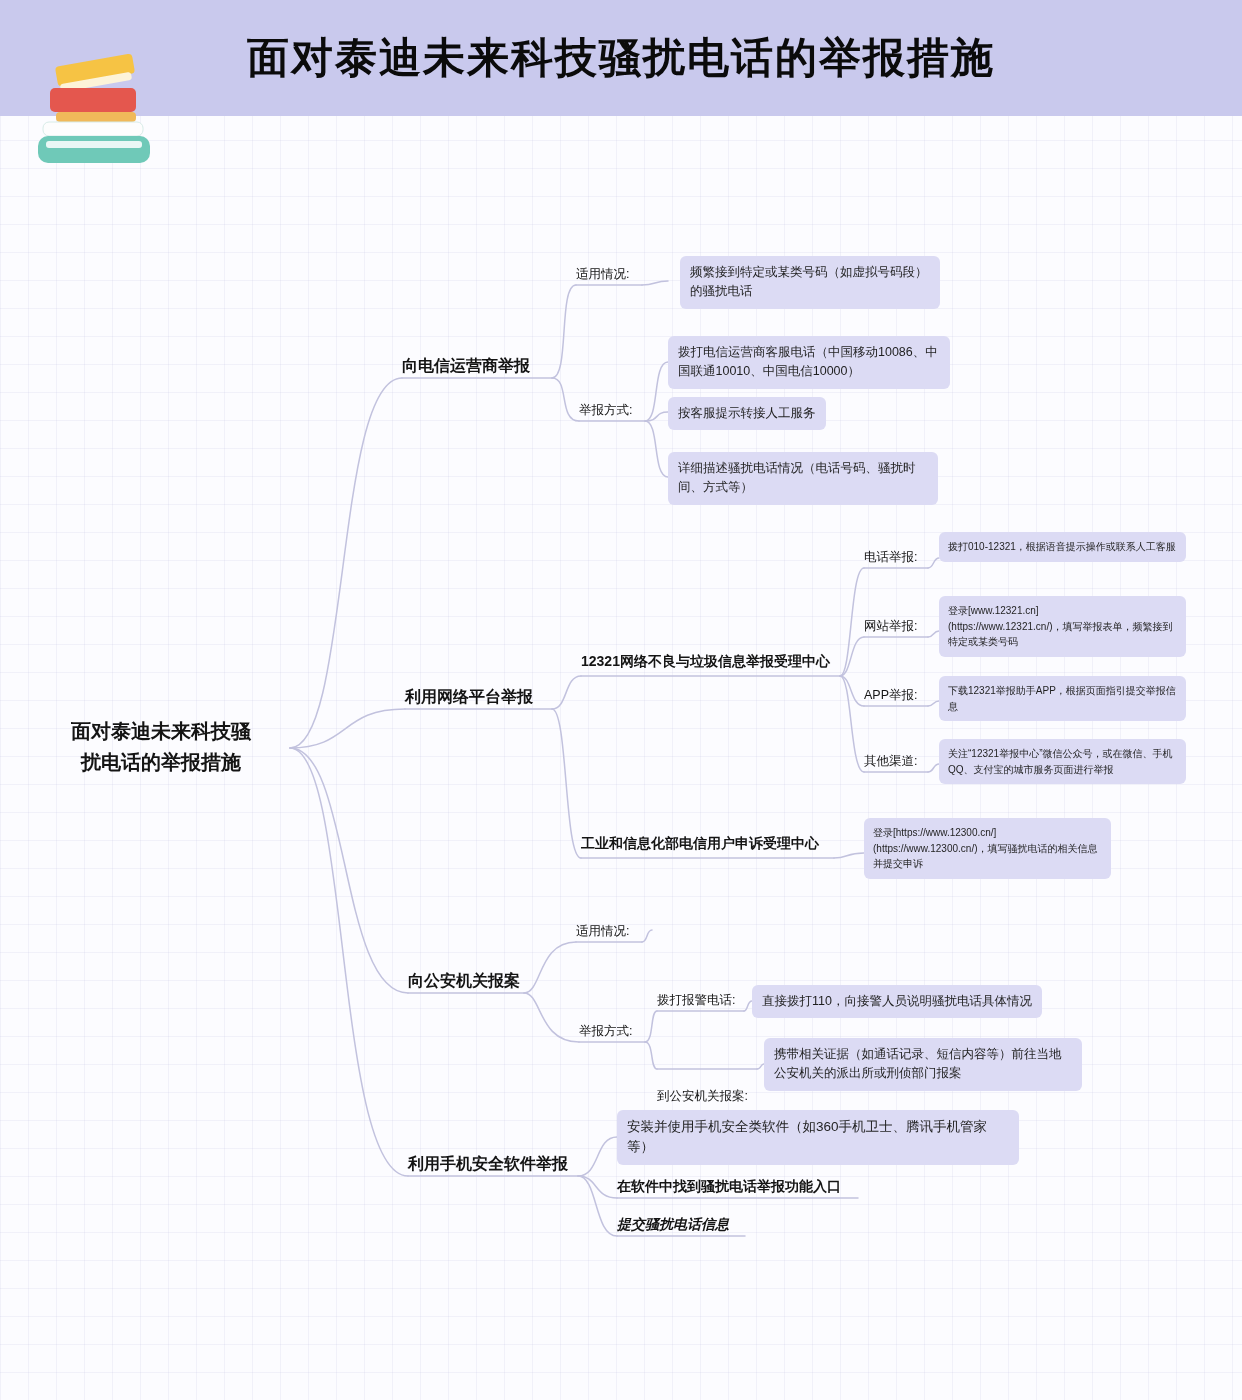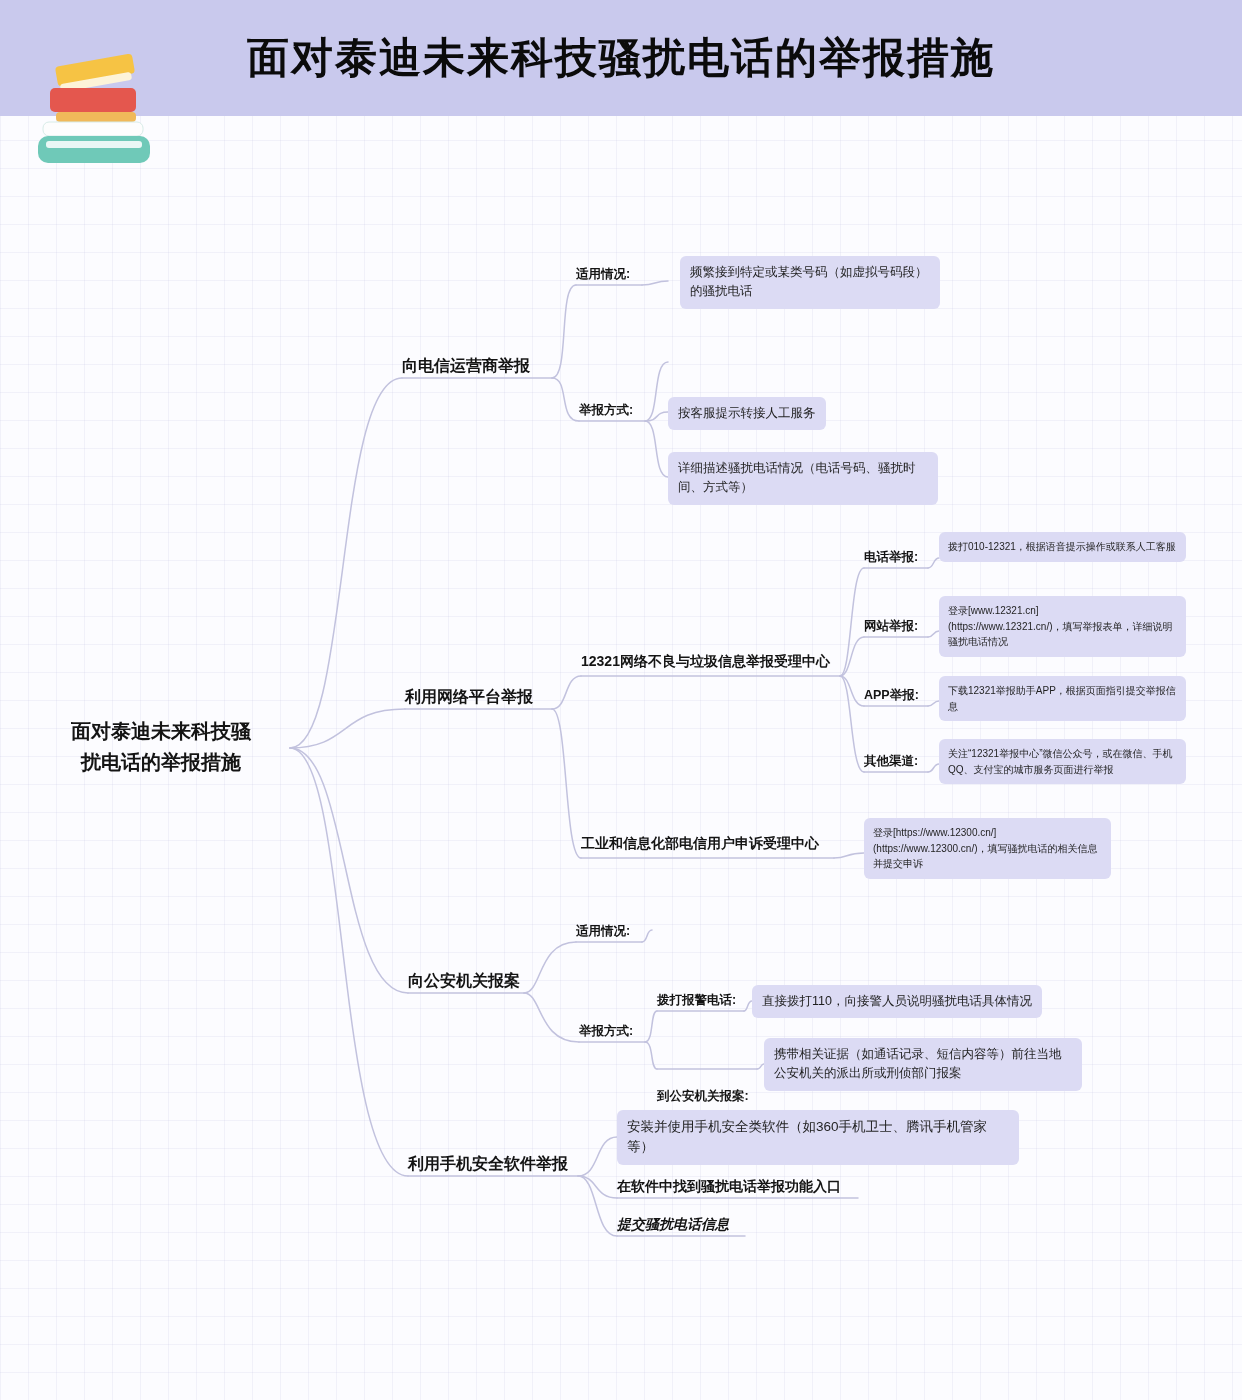--- a/index.html
+++ b/index.html
@@ -12,21 +12,21 @@
     background-size:28px 28px;}
   .hdr{position:absolute;left:0;top:0;width:1242px;height:116px;background:#c9c9ed;
     display:flex;align-items:center;justify-content:center;}
   .hdr-title{font-size:42px;font-weight:800;color:#0b0b0b;letter-spacing:2px;}
   .books{position:absolute;left:30px;top:52px;z-index:3;}
   svg.links{position:absolute;left:0;top:0;z-index:1;}
   .node{position:absolute;z-index:2;color:#141414;}
   .root-label{font-weight:bold;font-size:20px;line-height:1.55;text-align:center;}
   .branch{font-weight:bold;font-size:16px;white-space:nowrap;}
   .subheader{font-weight:bold;font-size:14px;white-space:nowrap;}
-  .sublabel{font-weight:bold;font-size:12.5px;white-space:nowrap;}
+  .sublabel{font-weight:normal;font-size:12.5px;white-space:nowrap;}
   .box{position:absolute;z-index:2;background:#dcdbf4;border-radius:6px;padding:7px 10px;
     font-size:12.5px;line-height:1.55;color:#1f1f1f;white-space:pre-line;word-break:break-all;}
   .box.lg{font-size:13.5px;line-height:1.5;}
   .box.rt{font-size:10px;padding-left:9px;}
   .step{font-weight:bold;font-size:14px;white-space:nowrap;}
 </style>
 </head>
 <body>
 
 <div class="canvas">
@@ -106,32 +106,33 @@
       <path d="M617,1236 L745,1236"></path>
     </g>
   </svg>
 
   <div class="node root-label" style="left:62px;top:716px;width:198px;">面对泰迪未来科技骚扰电话的举报措施</div>
 
   <div class="node branch" style="left:402px;top:356px;">向电信运营商举报</div>
   <div class="node sublabel" style="left:576px;top:266px;">适用情况:</div>
   <div class="box" style="left:680px;top:256px;width:240px;">频繁接到特定或某类号码（如虚拟号码段）的骚扰电话</div>
   <div class="node sublabel" style="left:579px;top:402px;">举报方式:</div>
+  <div class="box" style="left:668px;top:336px;width:262px;">拨打电信运营商客服电话（中国移动10086、中国联通10010、中国电信10000）</div>
   <div class="box" style="left:668px;top:397px;">按客服提示转接人工服务</div>
   <div class="box" style="left:668px;top:452px;width:250px;">详细描述骚扰电话情况（电话号码、骚扰时间、方式等）</div>
 
   <div class="node branch" style="left:405px;top:687px;">利用网络平台举报</div>
   <div class="node subheader" style="left:581px;top:653px;">12321网络不良与垃圾信息举报受理中心</div>
 
   <div class="node sublabel" style="left:864px;top:549px;">电话举报:</div>
   <div class="box rt" style="left:939px;top:532px;width:228px;">拨打010-12321，根据语音提示操作或联系人工客服</div>
 
   <div class="node sublabel" style="left:864px;top:618px;">网站举报:</div>
   <div class="box rt" style="left:939px;top:596px;width:228px;">登录[www.12321.cn]
-(https://www.12321.cn/)，填写举报表单，详细说明骚扰电话情况</div>
+(https://www.12321.cn/)，填写举报表单，频繁接到特定或某类号码</div>
 
   <div class="node sublabel" style="left:864px;top:687px;">APP举报:</div>
   <div class="box rt" style="left:939px;top:676px;width:228px;">下载12321举报助手APP，根据页面指引提交举报信息</div>
 
   <div class="node sublabel" style="left:864px;top:753px;">其他渠道:</div>
   <div class="box rt" style="left:939px;top:739px;width:228px;">关注“12321举报中心”微信公众号，或在微信、手机QQ、支付宝的城市服务页面进行举报</div>
 
   <div class="node subheader" style="left:581px;top:835px;">工业和信息化部电信用户申诉受理中心</div>
   <div class="box rt" style="left:864px;top:818px;width:228px;">登录[https://www.12300.cn/]
 (https://www.12300.cn/)，填写骚扰电话的相关信息并提交申诉</div>

